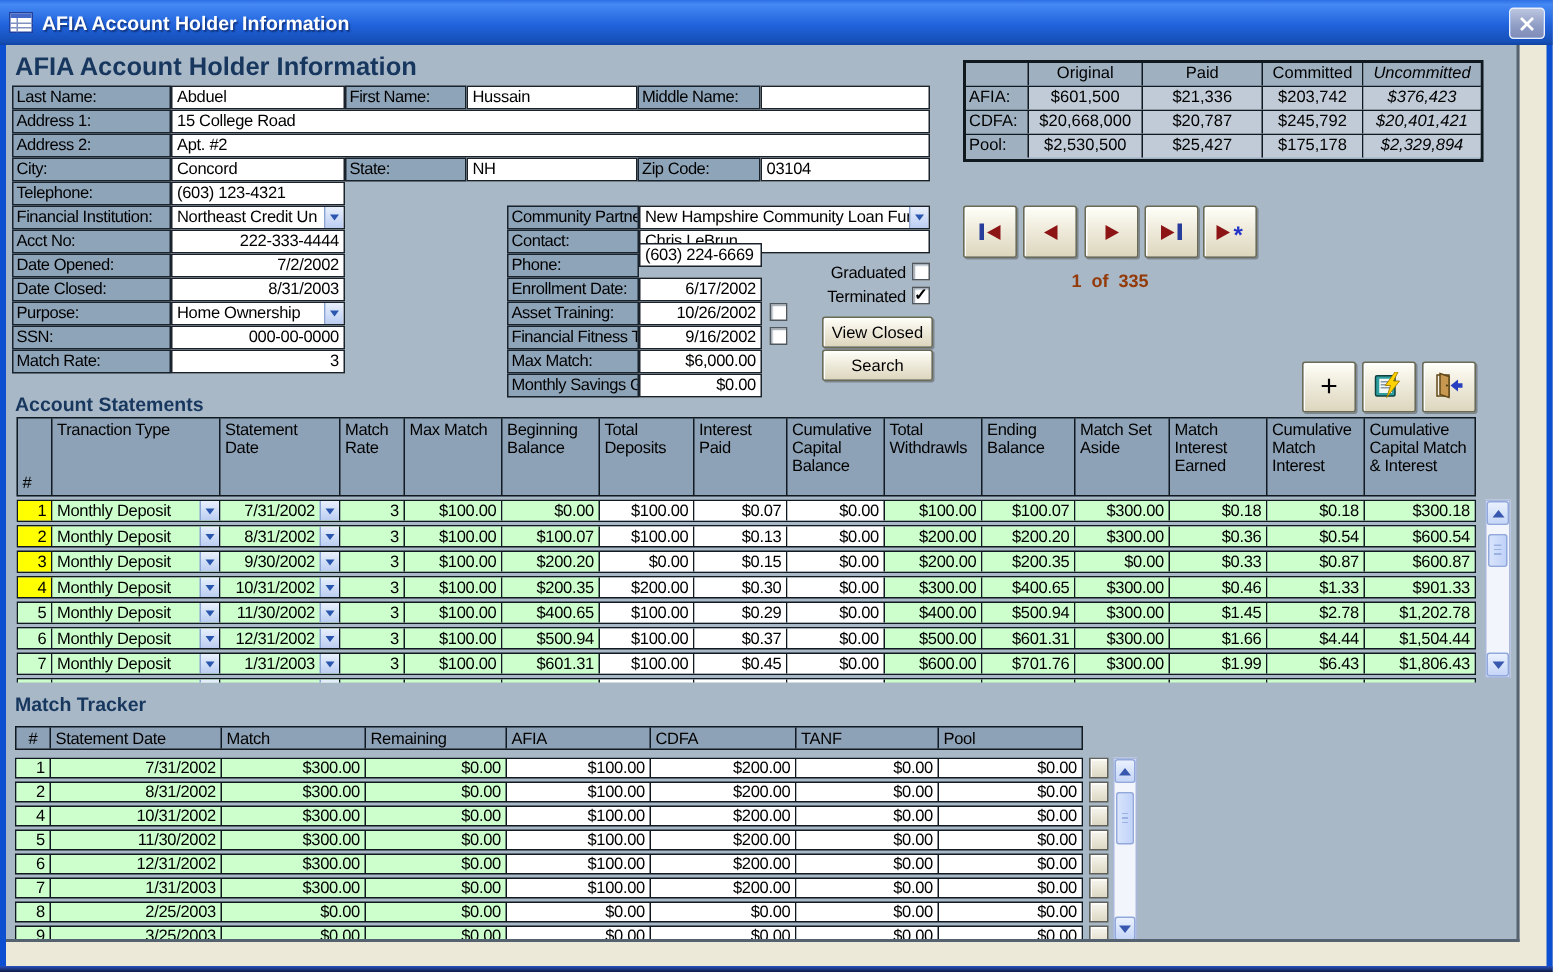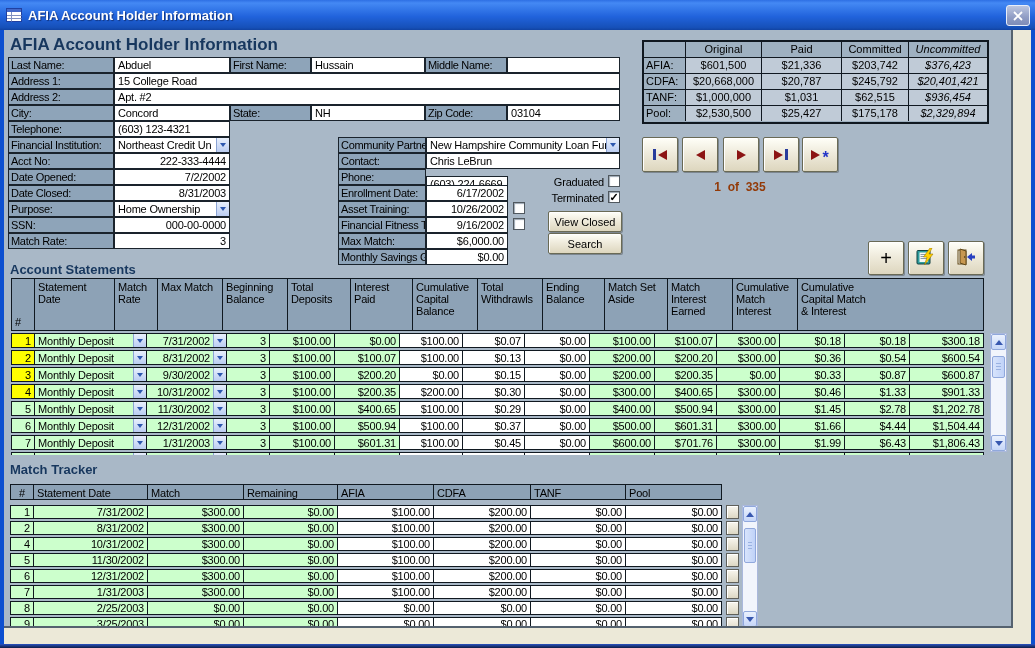--- a/index.html
+++ b/index.html
@@ -217,21 +217,21 @@
     <span class="vt">New Hampshire Community Loan Fun</span>
     <span class="combo-btn">
           <span class="combo-tri"></span>
         </span>
   </div>
   <div class="flabel" style="left:334px;top:123px;width:88px">Contact:</div>
   <div class="fvalue" style="left:422px;top:123px;width:194px">
         <span class="vt">Chris LeBrun</span>
       </div>
   <div class="flabel" style="left:334px;top:139px;width:88px">Phone:</div>
-  <div class="fvalue" style="left:422px;top:146px;width:82px">
+  <div class="fvalue" style="left:422px;top:132px;width:82px">
         <span class="vt">(603) 224-6669</span>
       </div>
   <div class="flabel" style="left:334px;top:155px;width:88px">Enrollment Date:</div>
   <div class="fvalue r" style="left:422px;top:155px;width:82px">
         <span class="vt">6/17/2002</span>
       </div>
   <div class="flabel" style="left:334px;top:171px;width:88px">Asset Training:</div>
   <div class="fvalue r" style="left:422px;top:171px;width:82px">
         <span class="vt">10/26/2002</span>
       </div>
@@ -275,27 +275,20 @@
             <div class="fcell funds-val" style="width: 78px;">$376,423</div>
           </div>
           <div class="funds-row">
             <div class="fcell funds-label" style="width: 42px;">CDFA:</div>
             <div class="fcell funds-val" style="width: 76px;">$20,668,000</div>
             <div class="fcell funds-val" style="width: 80px;">$20,787</div>
             <div class="fcell funds-val" style="width: 67px;">$245,792</div>
             <div class="fcell funds-val" style="width: 78px;">$20,401,421</div>
           </div>
           <div class="funds-row">
-            <div class="fcell funds-label" style="width: 42px;">TANF:</div>
-            <div class="fcell funds-val" style="width: 76px;">$1,000,000</div>
-            <div class="fcell funds-val" style="width: 80px;">$1,031</div>
-            <div class="fcell funds-val" style="width: 67px;">$62,515</div>
-            <div class="fcell funds-val" style="width: 78px;">$936,454</div>
-          </div>
-          <div class="funds-row">
             <div class="fcell funds-label" style="width: 42px;">Pool:</div>
             <div class="fcell funds-val" style="width: 76px;">$2,530,500</div>
             <div class="fcell funds-val" style="width: 80px;">$25,427</div>
             <div class="fcell funds-val" style="width: 67px;">$175,178</div>
             <div class="fcell funds-val" style="width: 78px;">$2,329,894</div>
           </div>
         </div>
   </div>
 
   <div class="xpbtn" style="left:638px;top:107px;width:36px;height:35px">
@@ -350,20 +343,21 @@
         <polygon points="4,1 10,3 10,17 4,15" fill="#C89850" stroke="#604818"></polygon>
         <circle cx="8.6" cy="9" r="0.7" fill="#403010"></circle>
         <polygon points="11,9 16,5 16,7.5 19,7.5 19,10.5 16,10.5 16,13" fill="#2840C0"></polygon>
       </svg>
     </span>
   </div>
 
   <div class="section-title" style="left:6px;top:232px">Account Statements</div>
   <div class="grid-header" style="left:7px;top:248px;width:973px;height:53px">
         <div class="hcell hnum" style="width: 23px;">#</div>
+        <div class="hcell" style="width: 112px;">Tranaction Type</div>
         <div class="hcell" style="width: 80px;">Statement Date</div>
         <div class="hcell" style="width: 43px;">Match Rate</div>
         <div class="hcell" style="width: 65px;">Max Match</div>
         <div class="hcell" style="width: 65px;">Beginning Balance</div>
         <div class="hcell" style="width: 63px;">Total Deposits</div>
         <div class="hcell" style="width: 62px;">Interest Paid</div>
         <div class="hcell" style="width: 65px;">Cumulative Capital Balance</div>
         <div class="hcell" style="width: 65px;">Total Withdrawls</div>
         <div class="hcell" style="width: 62px;">Ending Balance</div>
         <div class="hcell" style="width: 63px;">Match Set Aside</div>

